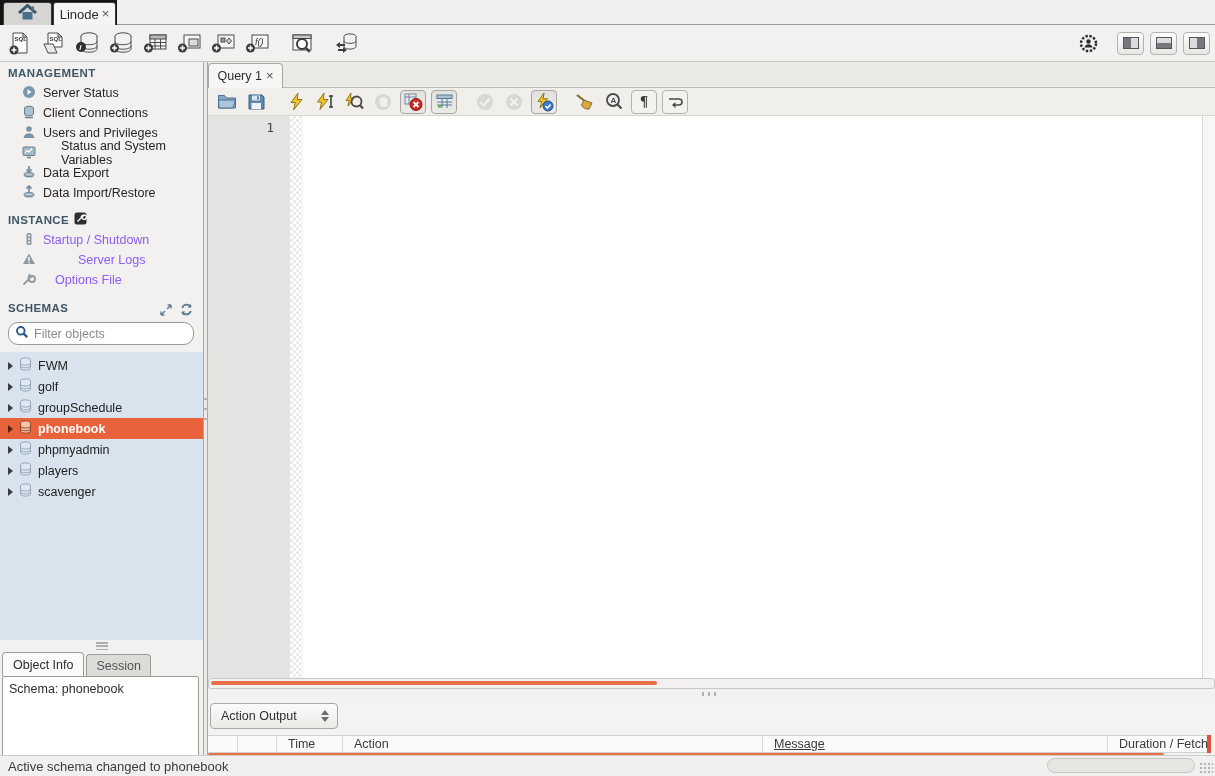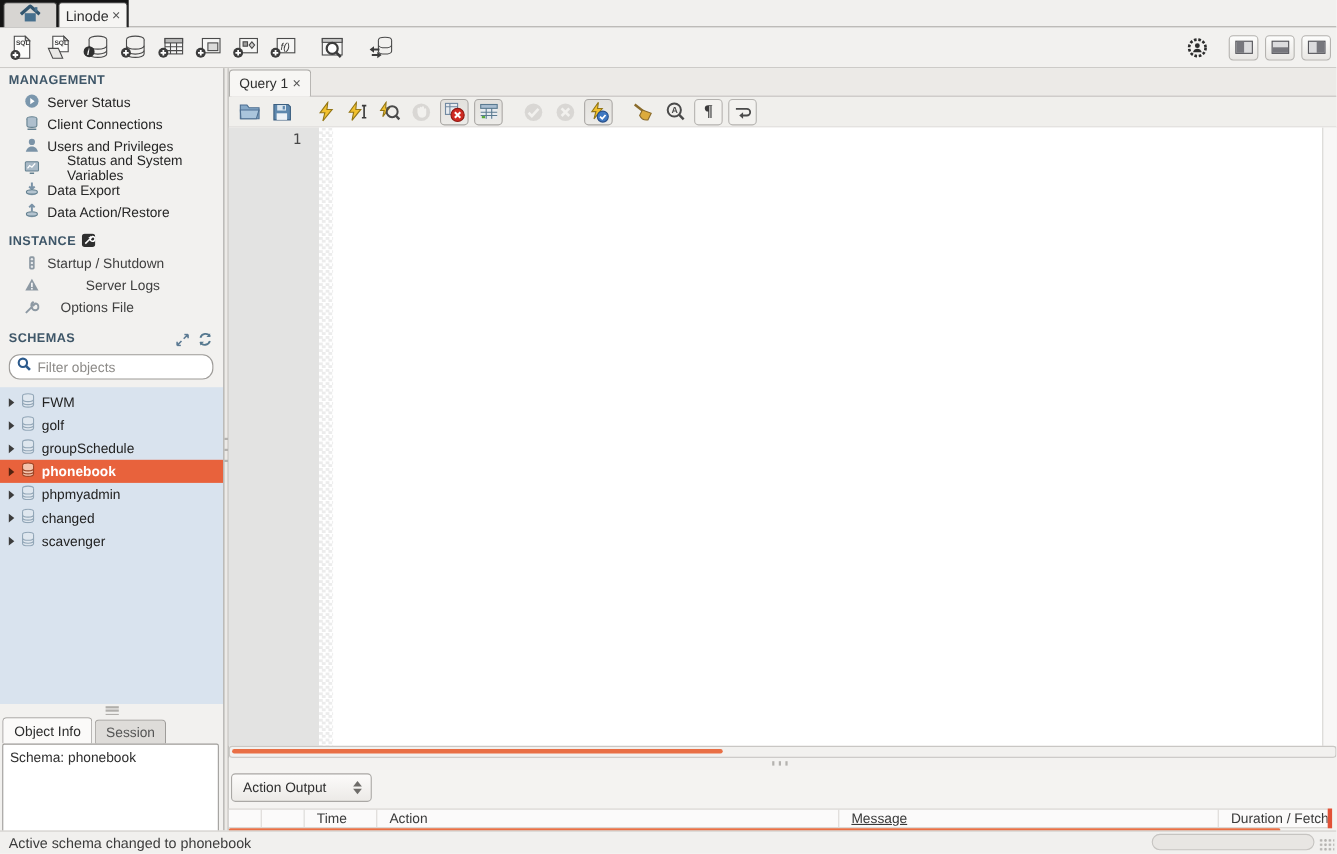--- a/index.html
+++ b/index.html
@@ -20,21 +20,21 @@
   .tool-ic { width:27px; height:26px; display:flex; align-items:center; justify-content:center; }
   .gap-s { width:3px; }
   .panel-btn { width:27px; height:23px; border:1px solid #b5b3b0; border-radius:4px; background:linear-gradient(#fdfdfc,#e9e7e4); display:flex; align-items:center; justify-content:center; }
   .mini-pane { width:16px; height:12px; border:1px solid #55555a; background:#dcdcde; position:relative; }
   .mini-fill { position:absolute; background:#77777d; }
 
   
   .sidebar { left:0; top:62px; width:203px; height:693px; background:#f2f1ef; }
   .sec-title { position:absolute; left:8px; font-size:11.5px; font-weight:bold; color:#3e5668; letter-spacing:.4px; display:flex; align-items:center; gap:5px; }
   .side-item { position:absolute; left:0; width:203px; height:20px; display:flex; align-items:center; gap:7px; padding-left:22px; font-size:12.5px; color:#262626; cursor:default; }
-  .side-item.dim { color:#404040; }
+  .side-item.dim { color:#8b5cf6; }
   .schemas-icons { position:absolute; right:10px; display:flex; gap:8px; }
   .filter-box { position:absolute; left:8px; width:186px; height:23px; background:#fff; border:1px solid #9d9b98; border-radius:10px; display:flex; align-items:center; gap:5px; padding-left:6px; }
   .filter-box input { border:none; outline:none; font-size:12.5px; color:#333; width:140px; font-family:"Liberation Sans",sans-serif; background:transparent; }
   .filter-box input::placeholder { color:#8d8b88; }
   .tree { position:absolute; left:0; width:203px; background:#d9e3ee; overflow:hidden; }
   .tree-row { height:21px; display:flex; align-items:center; gap:6px; padding-left:8px; font-size:12.5px; color:#222; cursor:default; }
   .tree-row .tri { width:0; height:0; border-left:5px solid #3c3c3c; border-top:4px solid transparent; border-bottom:4px solid transparent; }
   .tree-row.sel { background:#e8623c; color:#fff; font-weight:bold; }
   .tree-row.sel .tri { border-left-color:#53220f; }
   .grip-h { position:absolute; left:96px; width:12px; height:8px; display:flex; flex-direction:column; justify-content:space-between; }
@@ -270,21 +270,21 @@
           <ellipse cx="7" cy="9.5" rx="5" ry="2" fill="#b4c4d0" stroke="#64808f"></ellipse>
         </svg></span>
     <span>Data Export</span>
   </div>
   <div class="side-item" style="top:121px;">
     <span><svg width="14" height="14" viewBox="0 0 14 14">
           <path d="M7 7V1M4.5 3.5L7 1l2.5 2.5" fill="none" stroke="#7b93a7" stroke-width="1.8"></path>
           <ellipse cx="7" cy="10.5" rx="5" ry="2" fill="#93a9ba"></ellipse>
           <ellipse cx="7" cy="9.5" rx="5" ry="2" fill="#b4c4d0" stroke="#64808f"></ellipse>
         </svg></span>
-    <span>Data Action/Restore</span>
+    <span>Data Import/Restore</span>
   </div>
 
   <div class="sec-title" style="top:150px;">
     <span>INSTANCE</span>
     <span><svg width="13" height="13" viewBox="0 0 13 13">
           <rect x="0.5" y="0.5" width="12" height="12" rx="2.5" fill="#2f2f2f"></rect>
           <path d="M3.5 9.5L8 5M8 5a2.2 2.2 0 102-2l-1 1.2L7.8 4l1.2-1a2.2 2.2 0 00-1 2z" stroke="#fff" stroke-width="1.4" fill="none"></path>
         </svg></span>
   </div>
 
@@ -382,21 +382,21 @@
           </svg></span>
       <span>phpmyadmin</span>
     </div>
     <div class="tree-row">
       <span class="tri"></span>
       <span><svg width="13" height="14" viewBox="0 0 13 14">
             <ellipse cx="6.5" cy="3" rx="5" ry="2.1" fill="#dfe7ef" stroke="#93a7b8"></ellipse>
             <path d="M1.5 3v8c0 1.2 2.2 2.1 5 2.1s5-.9 5-2.1V3" fill="#dfe7ef" stroke="#93a7b8"></path>
             <path d="M1.5 6c0 1.2 2.2 2.1 5 2.1s5-.9 5-2.1M1.5 8.7c0 1.2 2.2 2.1 5 2.1s5-.9 5-2.1" fill="none" stroke="#93a7b8"></path>
           </svg></span>
-      <span>changed</span>
+      <span>players</span>
     </div>
     <div class="tree-row">
       <span class="tri"></span>
       <span><svg width="13" height="14" viewBox="0 0 13 14">
             <ellipse cx="6.5" cy="3" rx="5" ry="2.1" fill="#dfe7ef" stroke="#93a7b8"></ellipse>
             <path d="M1.5 3v8c0 1.2 2.2 2.1 5 2.1s5-.9 5-2.1V3" fill="#dfe7ef" stroke="#93a7b8"></path>
             <path d="M1.5 6c0 1.2 2.2 2.1 5 2.1s5-.9 5-2.1M1.5 8.7c0 1.2 2.2 2.1 5 2.1s5-.9 5-2.1" fill="none" stroke="#93a7b8"></path>
           </svg></span>
       <span>scavenger</span>
     </div>

